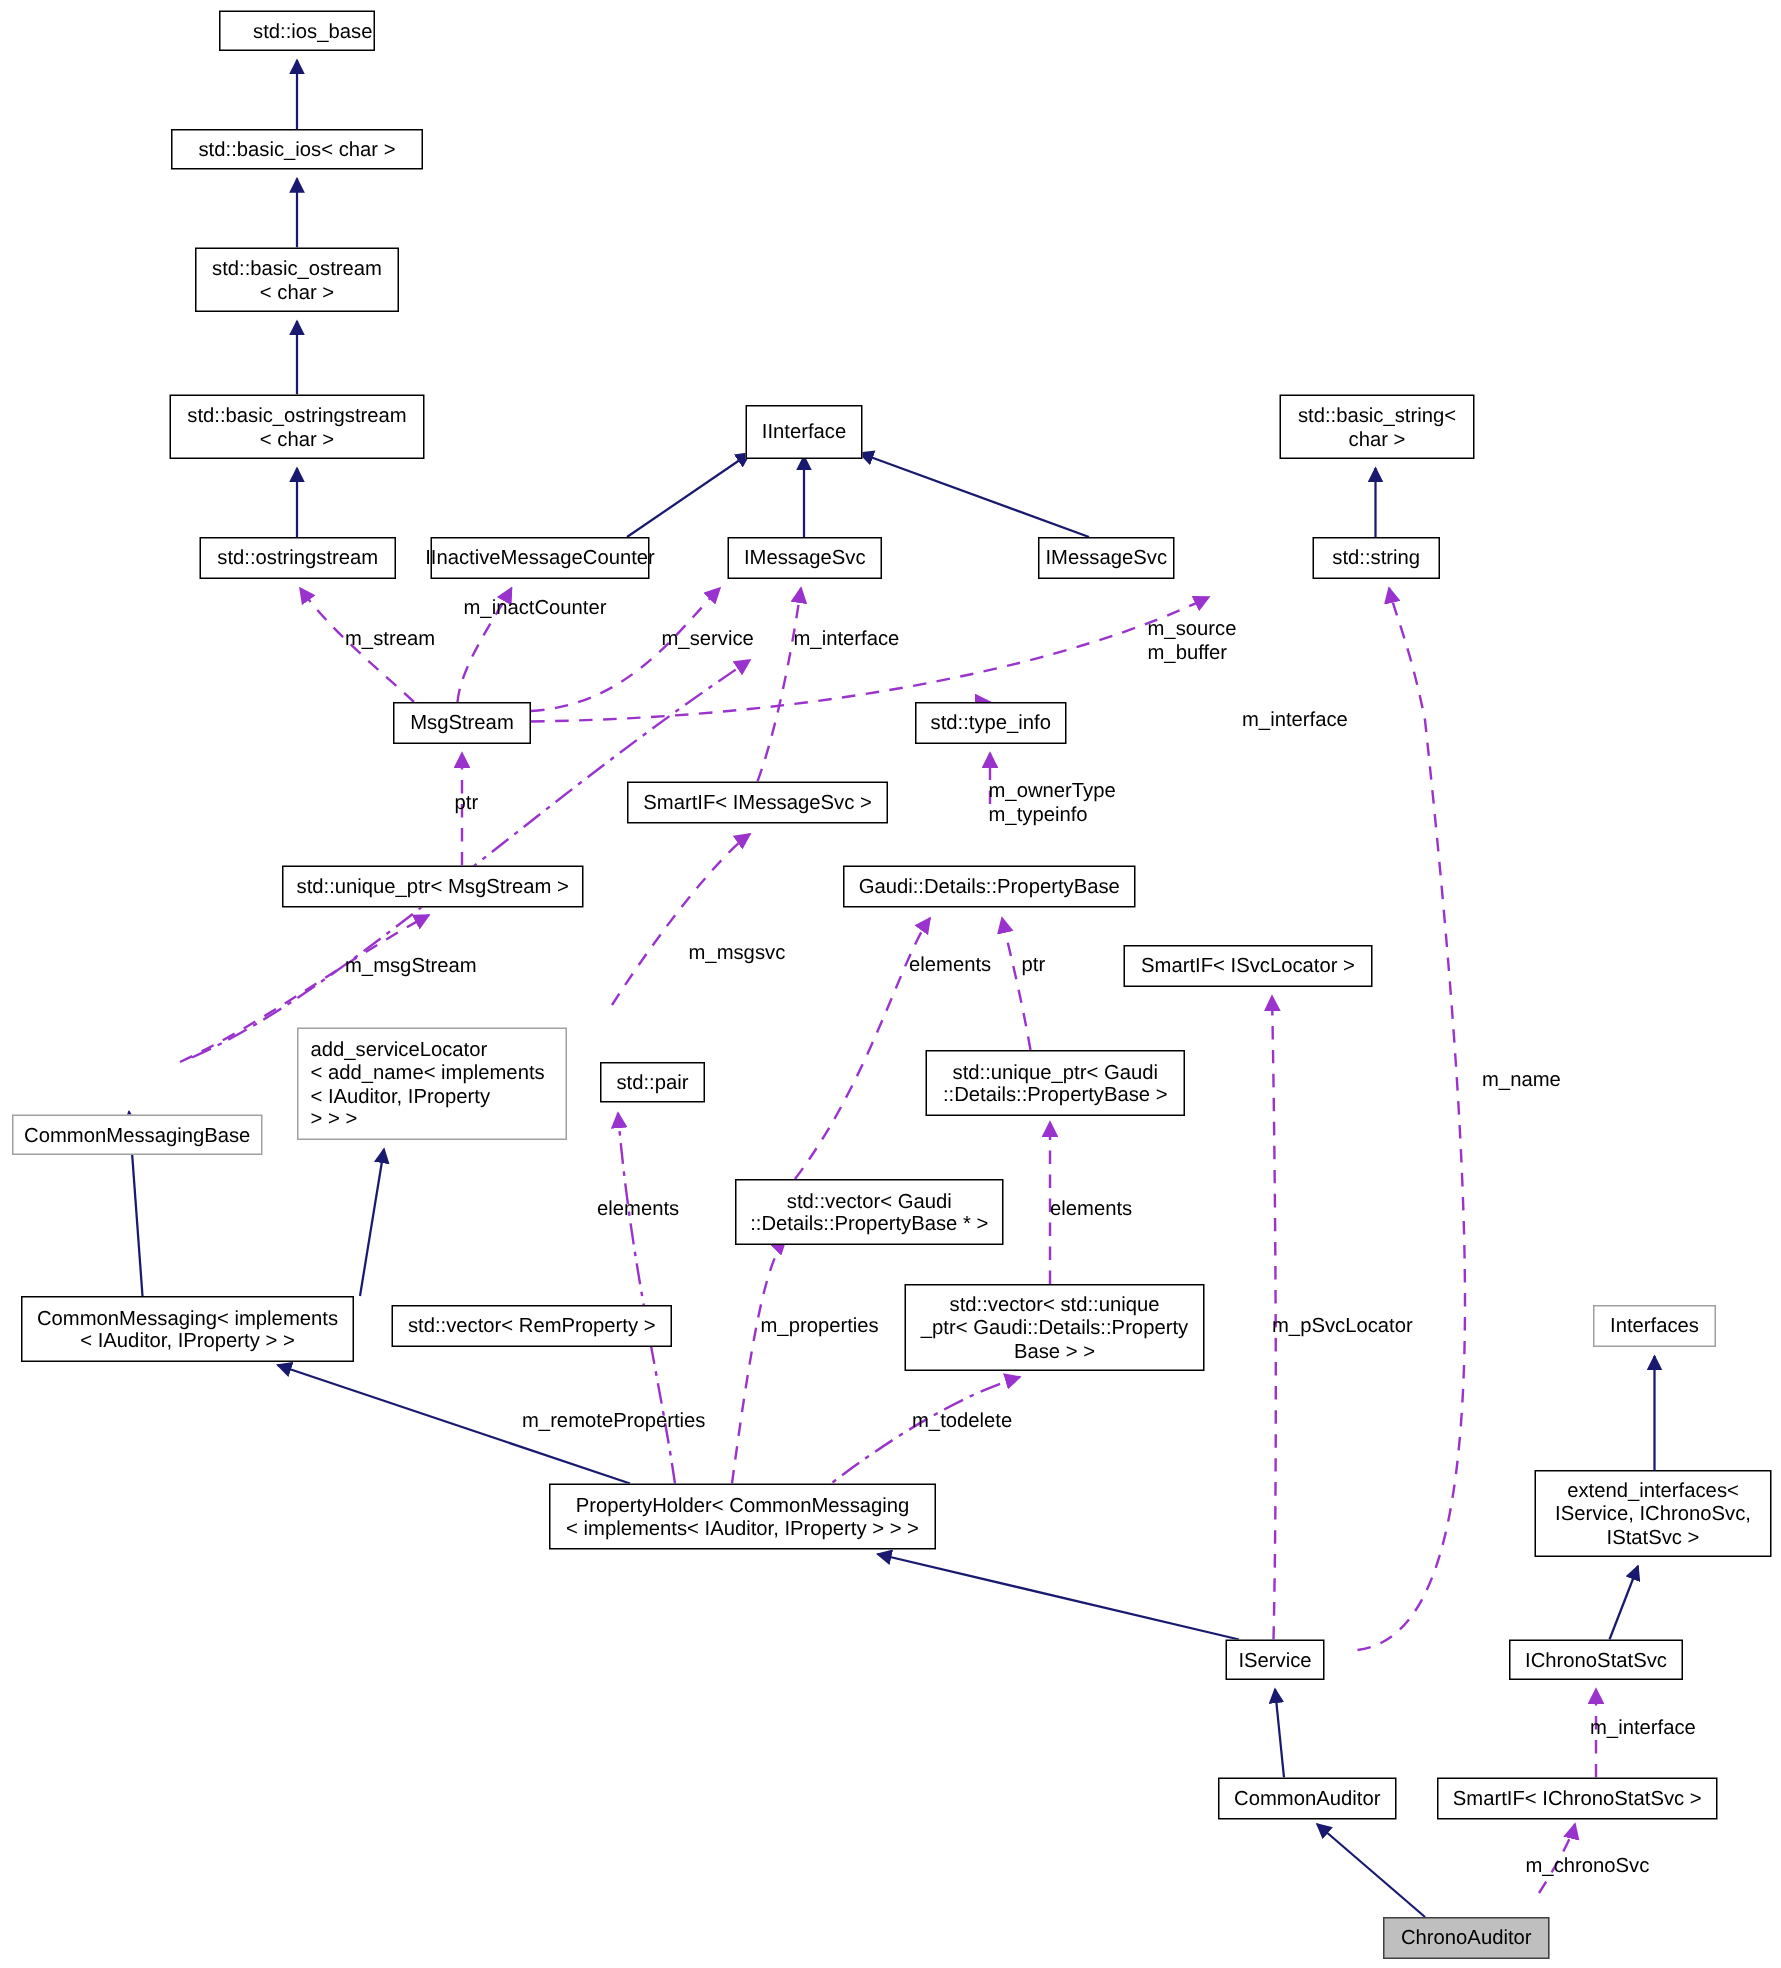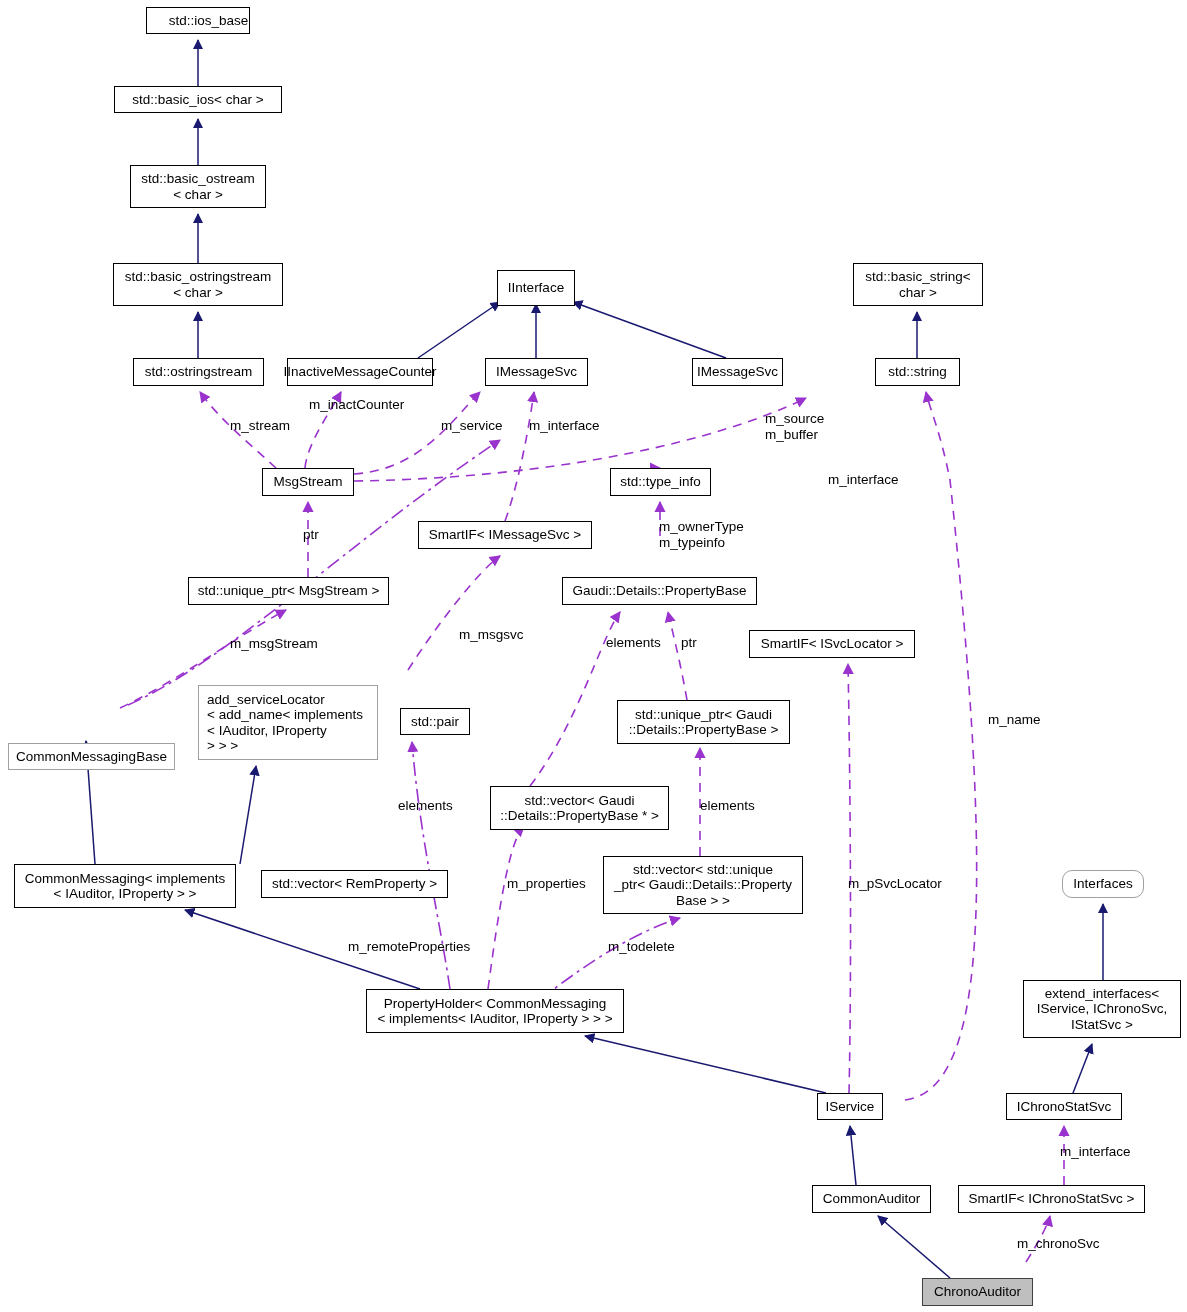--- a/index.html
+++ b/index.html
@@ -147,21 +147,21 @@
       <div class="node" style="left: 617px; top: 700px; width: 173px; height: 44px;">std::unique_ptr&lt; Gaudi
 ::Details::PropertyBase &gt;</div>
       <div class="node" style="left: 490px; top: 786px; width: 179px; height: 44px;">std::vector&lt; Gaudi
 ::Details::PropertyBase * &gt;</div>
       <div class="node" style="left: 603px; top: 856px; width: 200px; height: 58px;">std::vector&lt; std::unique
 _ptr&lt; Gaudi::Details::Property
 Base &gt; &gt;</div>
       <div class="node" style="left: 14px; top: 864px; width: 222px; height: 44px;">CommonMessaging&lt; implements
 &lt; IAuditor, IProperty &gt; &gt;</div>
       <div class="node" style="left: 261px; top: 870px; width: 187px; height: 28px;">std::vector&lt; RemProperty &gt;</div>
-      <div class="node grey-border" style="left: 1062px; top: 870px; width: 82px; height: 28px; border-radius: 10px;">Interfaces</div>
+      <div class="node grey-border" style="left: 1062px; top: 870px; width: 82px; height: 28px;">Interfaces</div>
       <div class="node" style="left: 366px; top: 989px; width: 258px; height: 44px;">PropertyHolder&lt; CommonMessaging
 &lt; implements&lt; IAuditor, IProperty &gt; &gt; &gt;</div>
       <div class="node" style="left: 1023px; top: 980px; width: 158px; height: 58px;">extend_interfaces&lt;
 IService, IChronoSvc,
 IStatSvc &gt;</div>
       <div class="node" style="left: 817px; top: 1093px; width: 66px; height: 27px;">IService</div>
       <div class="node" style="left: 1006px; top: 1093px; width: 116px; height: 27px;">IChronoStatSvc</div>
       <div class="node" style="left: 812px; top: 1185px; width: 119px; height: 28px;">CommonAuditor</div>
       <div class="node" style="left: 958px; top: 1185px; width: 187px; height: 28px;">SmartIF&lt; IChronoStatSvc &gt;</div>
       <div class="node highlight" style="left: 922px; top: 1278px; width: 111px; height: 28px;">ChronoAuditor</div>

